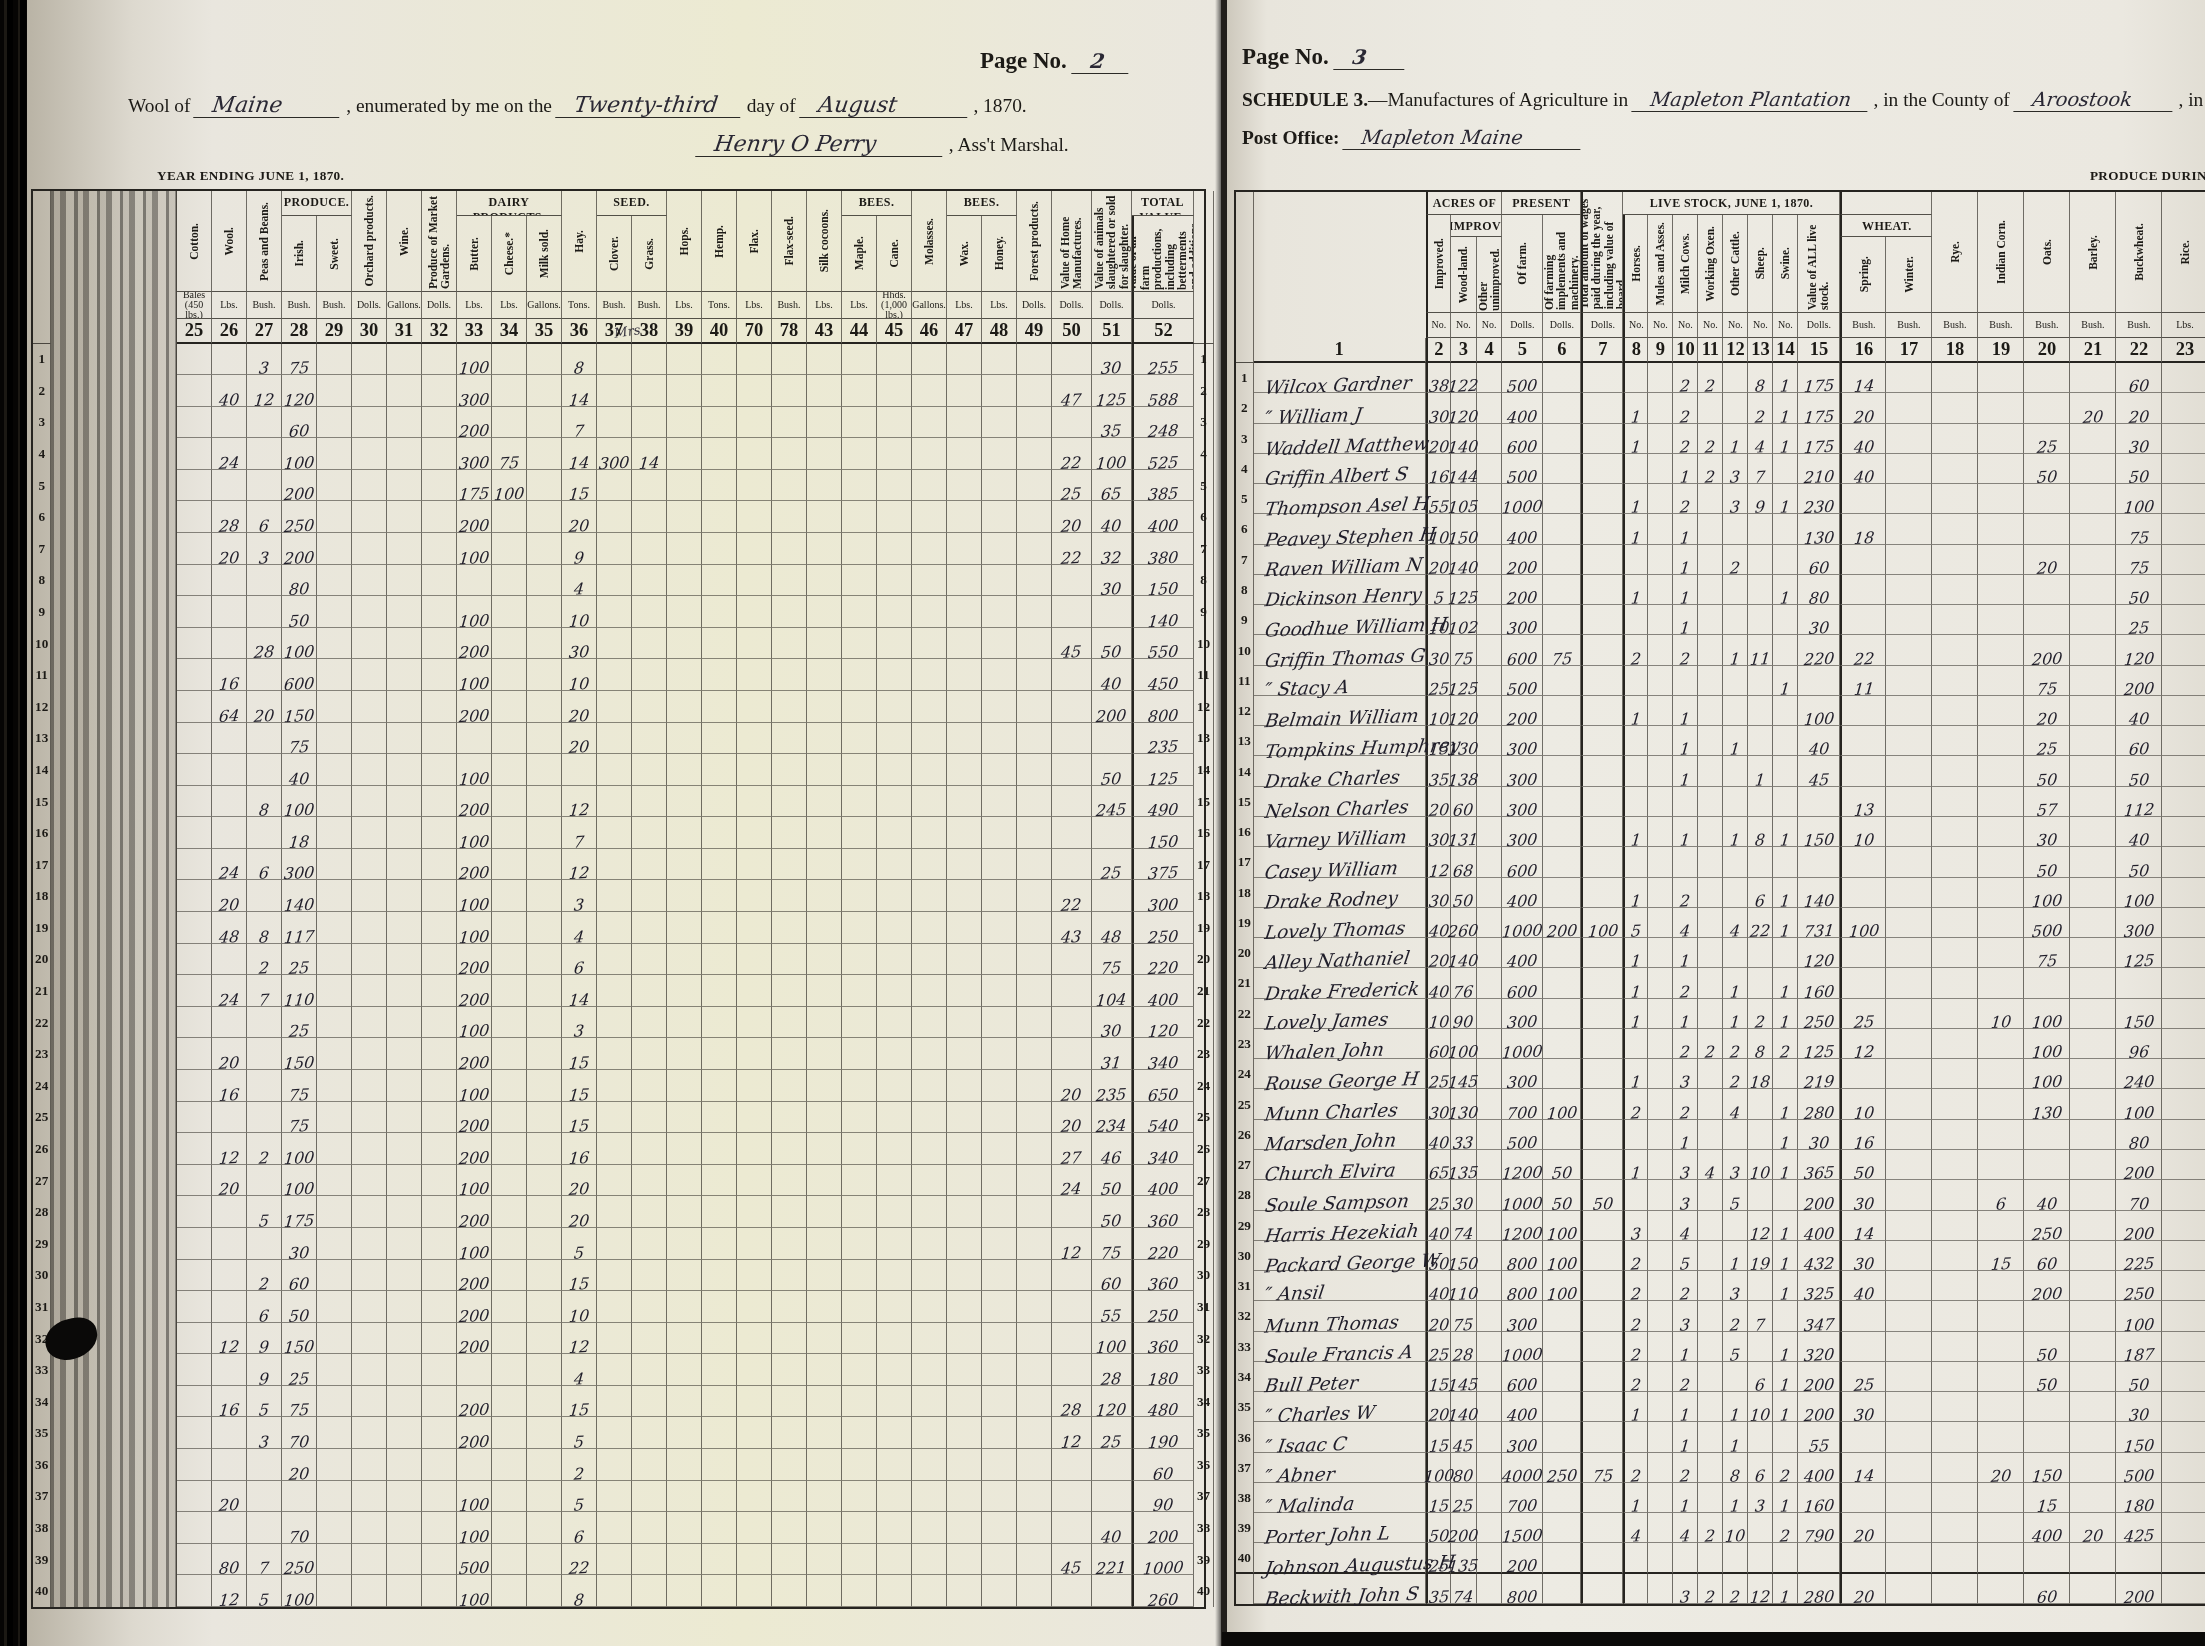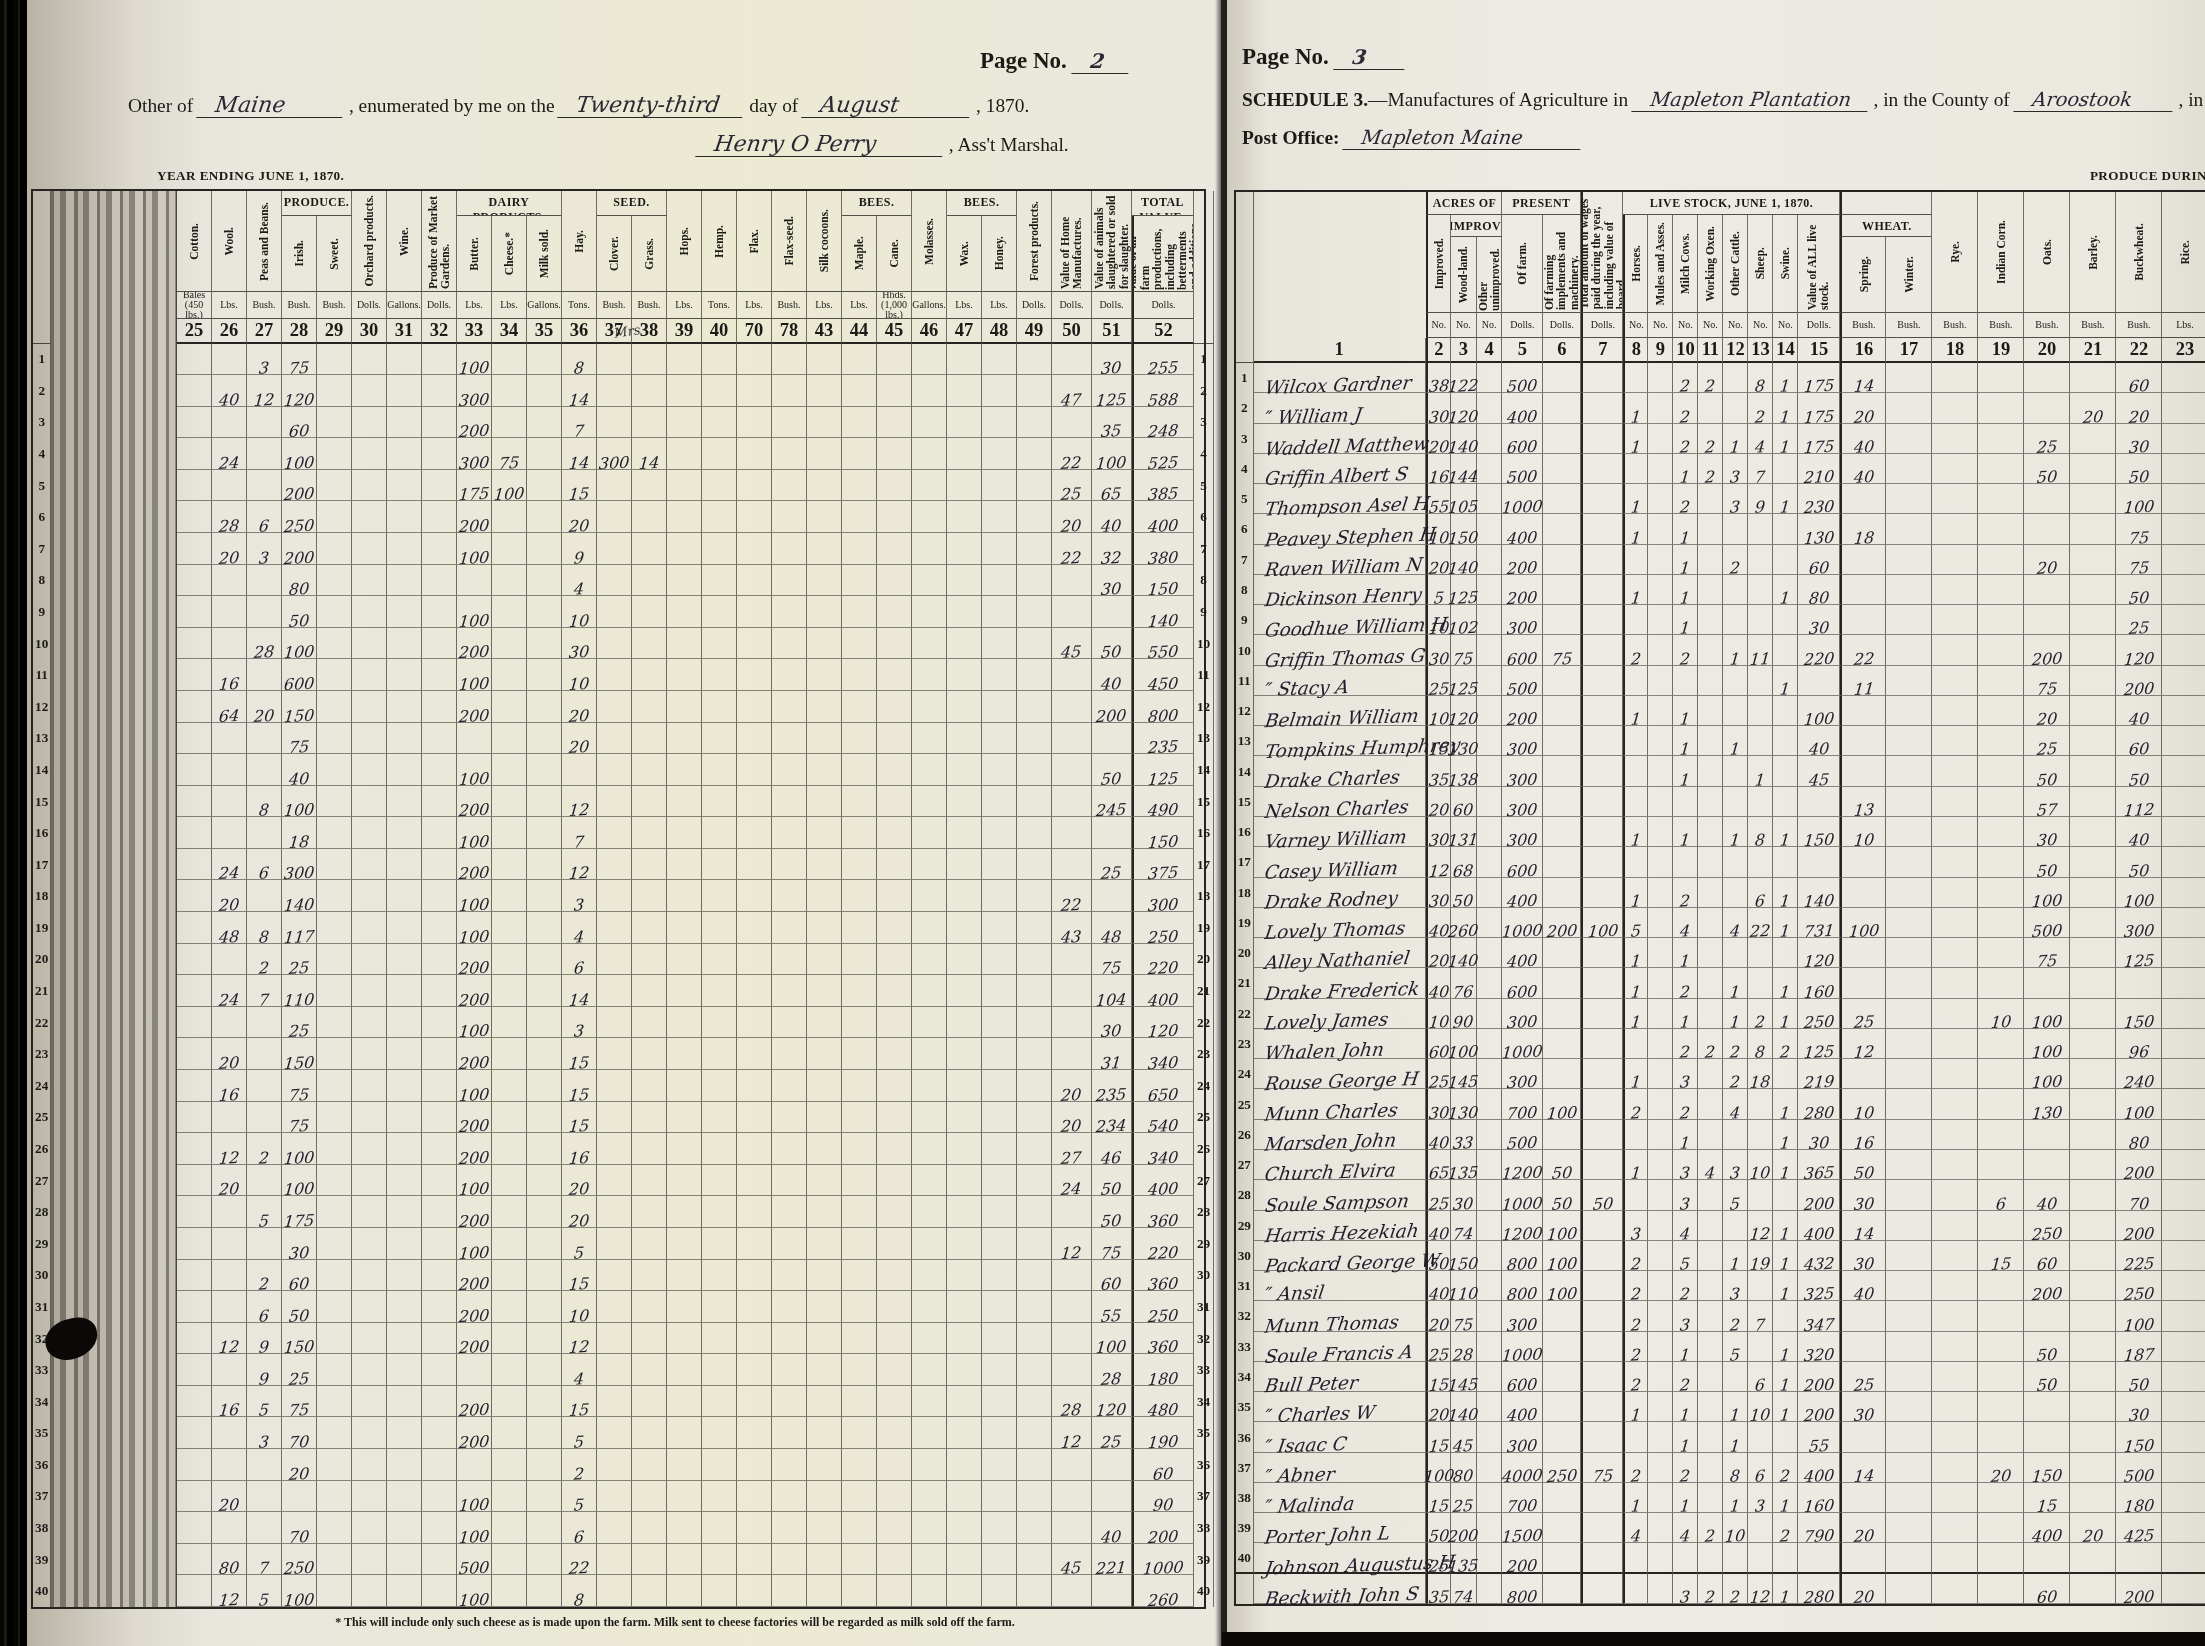--- a/index.html
+++ b/index.html
@@ -59,21 +59,21 @@
 
 <div class="stage">
   <div class="binding"></div>
 
   <div class="page left">
     <div class="pageno print" style="left:953px; top:48px;">
       <span>Page No.</span>
       <span class="scriptval" style="font-size:20px; min-width:57px;">2</span>
     </div>
     <div class="headline print" style="left:101px; top:92px;">
-      <span>Other of</span>
+      <span>Wool of</span>
       <span class="scriptval" style="min-width:146px;">Maine</span>
       <span>, enumerated by me on the</span>
       <span class="scriptval" style="min-width:185px;">Twenty-third</span>
       <span>day of</span>
       <span class="scriptval" style="min-width:168px;">August</span>
       <span>, 1870.</span>
     </div>
     <div class="headline print" style="left:670px; top:131px;">
       <span class="scriptval" style="min-width:247px;">Henry O Perry</span>
       <span>, Ass't Marshal.</span>
@@ -1920,21 +1920,20 @@
         <div class="bodycell" style="grid-area: 44 / 26 / 45 / 27;"></div>
         <div class="bodycell" style="grid-area: 44 / 27 / 45 / 28;"></div>
         <div class="bodycell" style="grid-area: 44 / 28 / 45 / 29;"></div>
         <div class="bodycell" style="grid-area: 44 / 29 / 45 / 30;"></div>
         <div class="bodycell dl" style="grid-area: 44 / 30 / 45 / 31;">
           <span>260</span>
         </div>
         <div class="rn" style="grid-area: 44 / 31 / 45 / 32;">40</div>
       </div>
 
-    <div class="footnote print" style="left:132px; top:1615px; width:1032px;">* This will include only such cheese as is made upon the farm.   Milk sent to cheese factories will be regarded as milk sold off the farm.</div>
     <div class="blot" style="left:17.6px; top:1319px; width:53px; height:40px; transform:rotate(-14deg);"></div>
   </div>
 
   <div class="page right">
     <div class="pageno print" style="left:15px; top:44px;">
       <span>Page No.</span>
       <span class="scriptval" style="font-size:20px; min-width:71px;">3</span>
     </div>
     <div class="headline print" style="left:15px; top:88px;">
       <b>SCHEDULE 3.</b><span>—Manufactures of Agriculture in</span>

